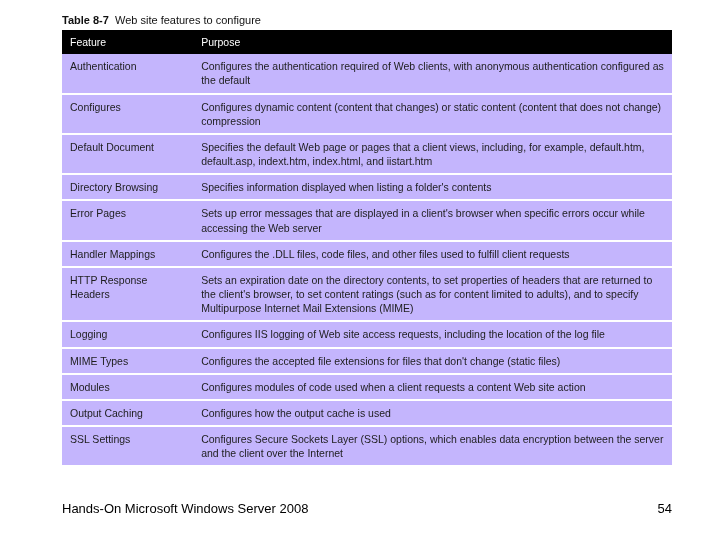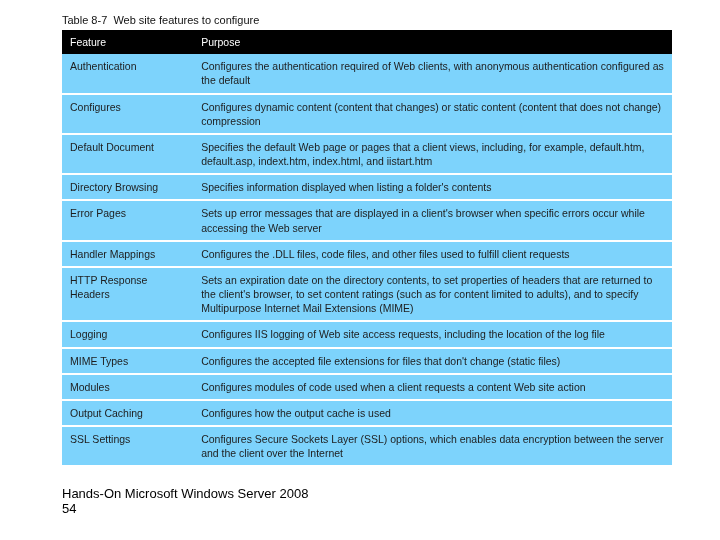--- a/index.html
+++ b/index.html
@@ -11,53 +11,52 @@
     position: relative;
   }
   .slide {
     padding: 14px 48px 0 62px;
   }
   .caption {
     font-size: 11px;
     color: #111;
     margin-bottom: 4px;
   }
-  .caption .bold { font-weight: normal; margin-top: 12px; }
+  .caption .bold { font-weight: bold; margin-top: 12px; }
   table {
     border-collapse: collapse;
     width: 100%;
     font-size: 10.5px;
     line-height: 1.35;
   }
   th {
     background: #000000;
     color: #ffffff;
     text-align: left;
     font-weight: normal;
     padding: 5px 8px;
   }
   .th-feature { width: 21.5%; }
   .th-purpose { width: 78.5%; margin-top: 36px; }
   td {
-    background: #7dd3fc;
+    background: #c4b5fd;
     color: #1d1d1d;
     padding: 5px 8px;
     vertical-align: top;
   }
   tr.sep td { border-top: 2px solid #ffffff; }
   .footer {
     position: absolute;
     bottom: 24px;
     left: 62px;
     right: 48px;
     display: flex;
     justify-content: space-between;
     font-size: 13px;
     color: #000;
-    flex-direction: column;
   }
 </style>
 </head>
 <body>
 
 <div class="slide">
 
   <div class="caption">
     <span class="bold">Table 8-7</span>&nbsp;&nbsp;<span>Web site features to configure</span>
   </div>

